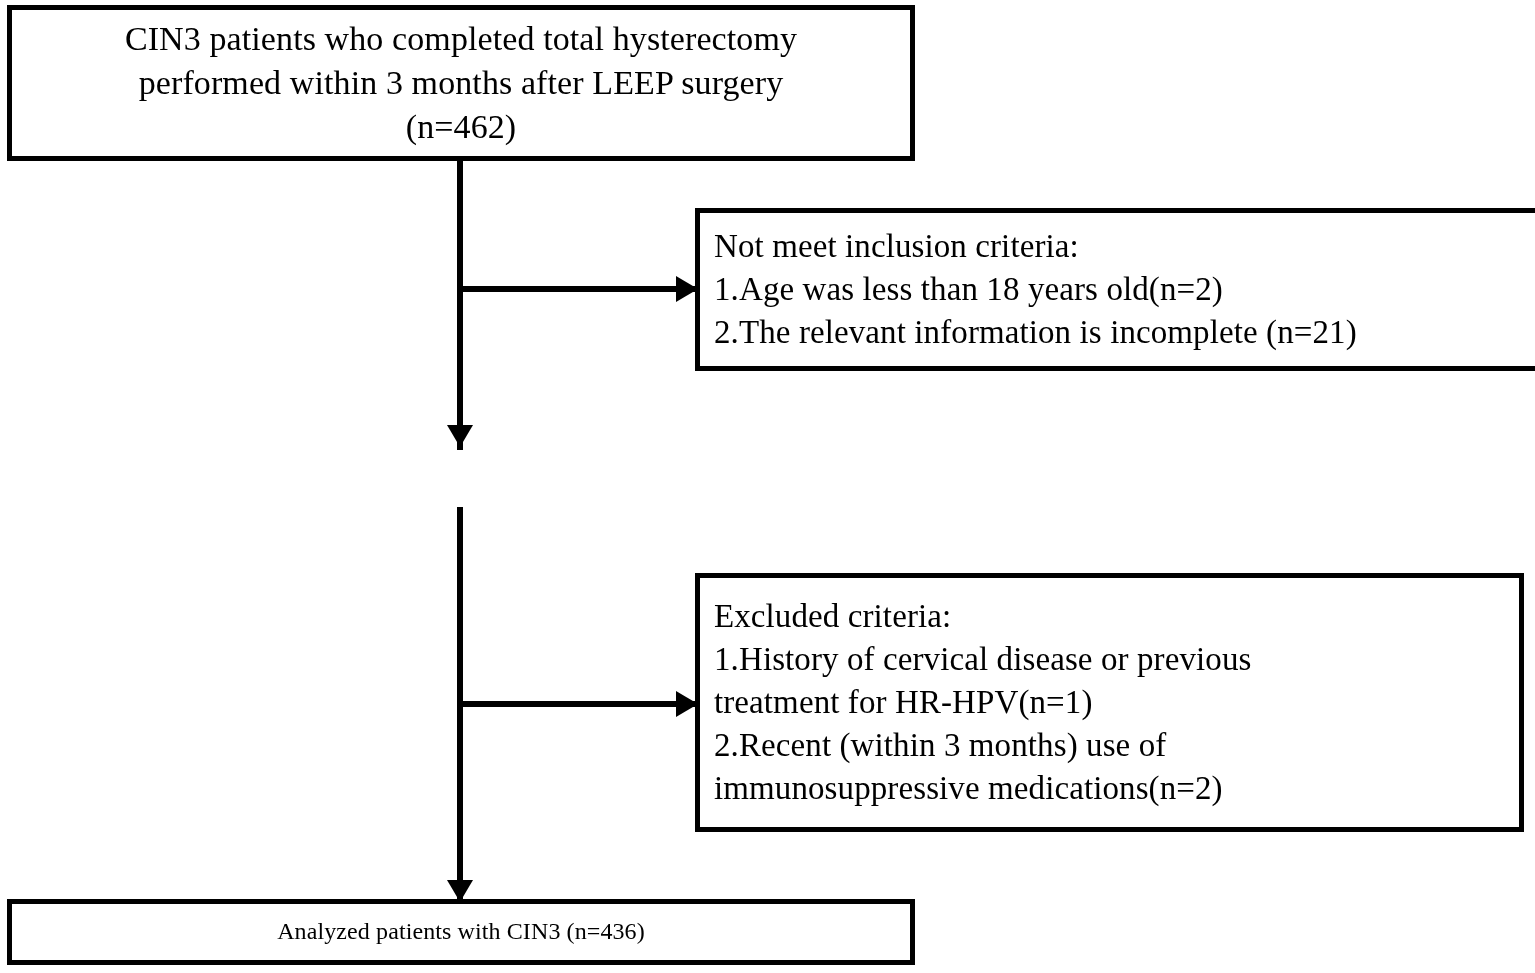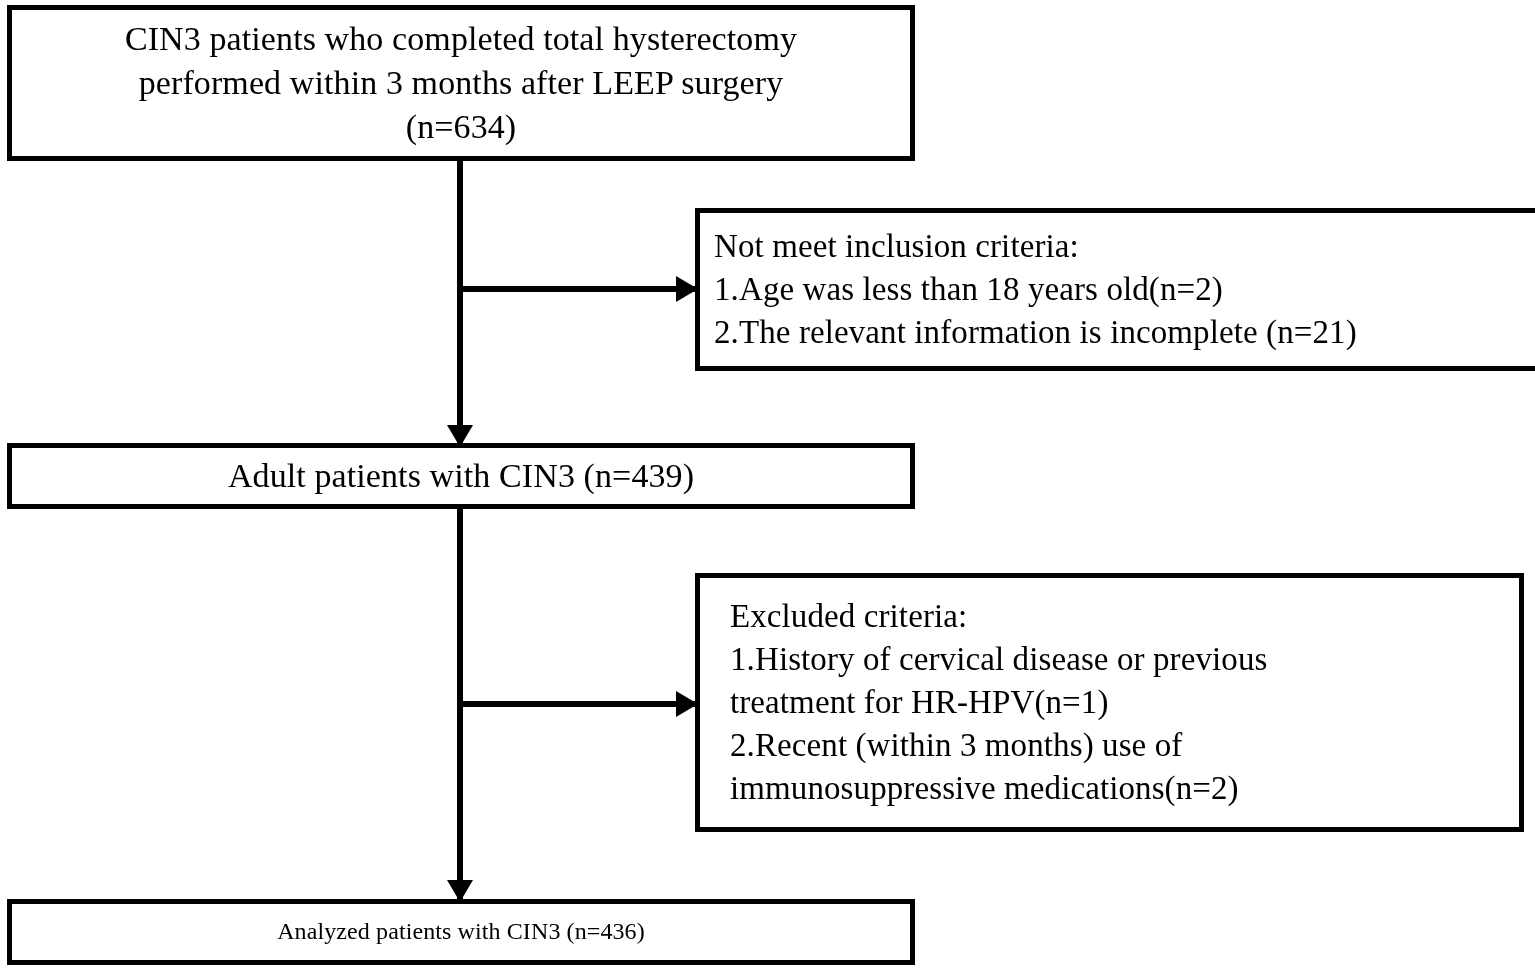--- a/index.html
+++ b/index.html
@@ -69,21 +69,21 @@
   #node-not-included {
     left: 695px; top: 208px; width: 974px; height: 163px;
     font-size: 33px;
   }
   #node-not-included .node-text { padding: 0 0 0 14px; }
 
   #node-excluded {
     left: 695px; top: 573px; width: 829px; height: 259px;
     font-size: 33px;
   }
-  #node-excluded .node-text { padding: 0 0 0 30px; }
+  #node-excluded .node-text { padding: 0 0 0 14px; }
 
   
   .conn {
     position: absolute;
     background: #000000;
     z-index: 1;
   }
   .conn-v { width: 6px; }
   .conn-h { height: 6px; }
 
@@ -129,32 +129,29 @@
   <div class="conn conn-h" id="branch-2"></div>
 
   <div class="arrow arrow-down" id="arrowhead-to-adult"></div>
   <div class="arrow arrow-right" id="arrowhead-to-not-included"></div>
   <div class="arrow arrow-down" id="arrowhead-to-analyzed"></div>
   <div class="arrow arrow-right" id="arrowhead-to-excluded"></div>
 
   <div class="node centered" id="node-enrolled">
     <span class="node-text">CIN3 patients who completed total hysterectomy
 performed within 3 months after LEEP surgery
-(n=634)</span>
+(n=462)</span>
   </div>
 
   <div class="node left-align" id="node-not-included">
     <span class="node-text">Not meet inclusion criteria:
 1.Age was less than 18 years old(n=2)
 2.The relevant information is incomplete (n=21)</span>
   </div>
 
-  <div class="node centered" id="node-adult">
-    <span class="node-text">Adult patients with CIN3 (n=439)</span>
-  </div>
 
   <div class="node left-align" id="node-excluded">
     <span class="node-text">Excluded criteria:
 1.History of cervical disease or previous
 treatment for HR-HPV(n=1)
 2.Recent (within 3 months) use of
 immunosuppressive medications(n=2)</span>
   </div>
 
   <div class="node centered" id="node-analyzed">

